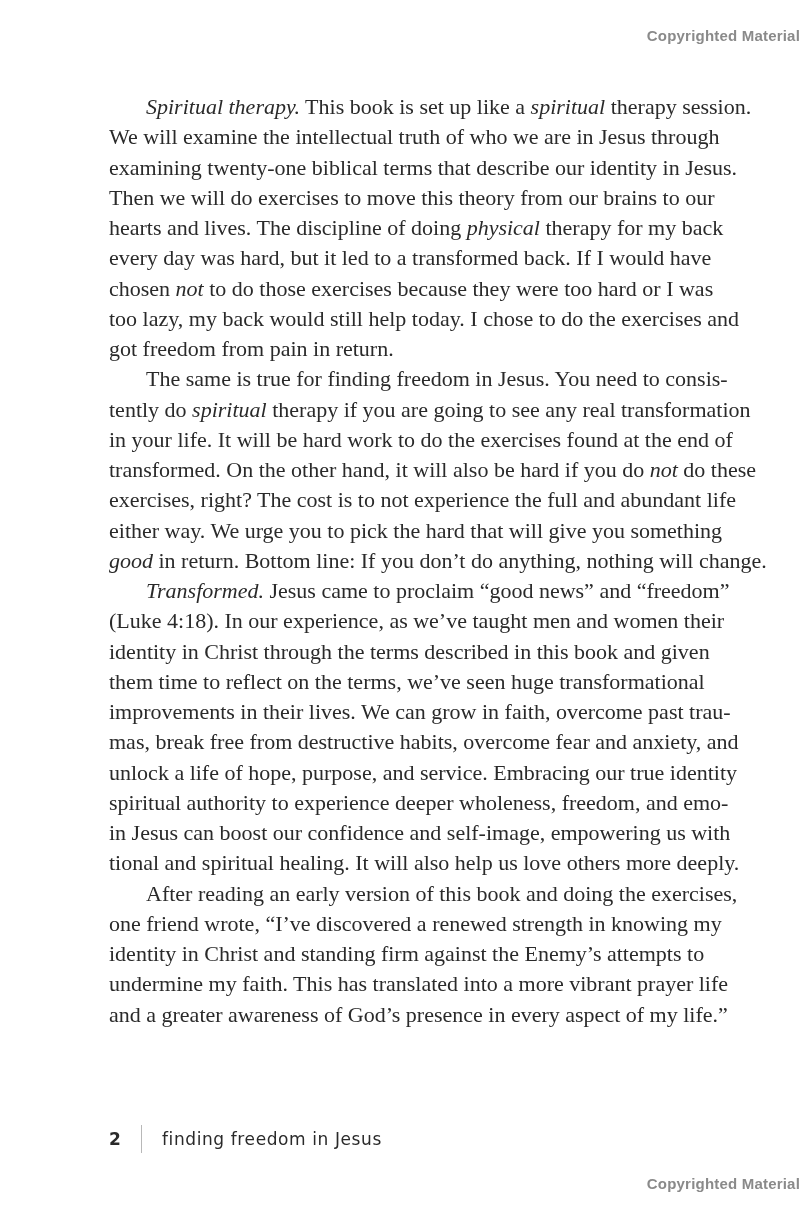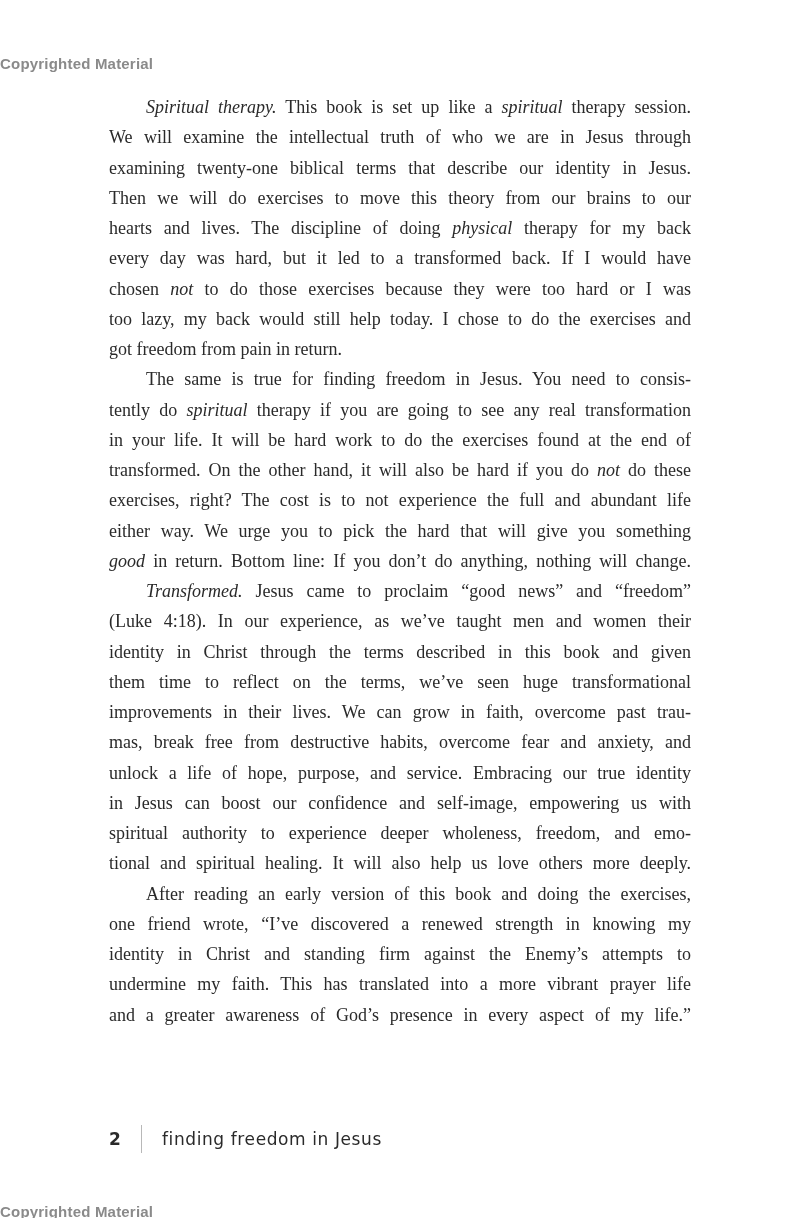--- a/index.html
+++ b/index.html
@@ -10,38 +10,37 @@
     body {
       width: 800px;
       height: 1218px;
       position: relative;
       overflow: hidden;
     }
     .watermark {
       position: absolute;
       left: 0;
       width: 800px;
-      text-align: left;
+      text-align: right;
       font-family: "Liberation Sans", sans-serif;
       font-weight: bold;
       font-size: 15px;
       color: #8a8a8a;
       letter-spacing: 0.2px;
-      margin-top: 28px;
     }
     .wm-top { top: 27px; }
     .wm-bottom { top: 1175px; }
 
     .text-block {
       position: absolute;
       left: 109px;
       top: 92px;
       width: 582px;
       font-family: "Liberation Serif", serif;
-      font-size: 18px;
+      font-size: 22px;
       color: #2a2a2a;
     }
     .line {
       height: 30.25px;
       line-height: 30.25px;
       white-space: nowrap;
       text-align: justify;
       text-align-last: justify;
       display: block;
     }
@@ -102,22 +101,22 @@
     <div class="line"><span>exercises, right? The cost is to not experience the full and abundant life</span></div>
     <div class="line"><span>either way. We urge you to pick the hard that will give you something</span></div>
     <div class="line"><i>good</i><span> in return. Bottom line: If you don’t do anything, nothing will change.</span></div>
     <div class="line indent"><i>Transformed.</i><span> Jesus came to proclaim “good news” and “freedom”</span></div>
     <div class="line"><span>(Luke 4:18). In our experience, as we’ve taught men and women their</span></div>
     <div class="line"><span>identity in Christ through the terms described in this book and given</span></div>
     <div class="line"><span>them time to reflect on the terms, we’ve seen huge transformational</span></div>
     <div class="line"><span>improvements in their lives. We can grow in faith, overcome past trau-</span></div>
     <div class="line"><span>mas, break free from destructive habits, overcome fear and anxiety, and</span></div>
     <div class="line"><span>unlock a life of hope, purpose, and service. Embracing our true identity</span></div>
+    <div class="line"><span>spiritual authority to experience deeper wholeness, freedom, and emo-</span></div>
     <div class="line"><span>in Jesus can boost our confidence and self-image, empowering us with</span></div>
-    <div class="line"><span>spiritual authority to experience deeper wholeness, freedom, and emo-</span></div>
     <div class="line"><span>tional and spiritual healing. It will also help us love others more deeply.</span></div>
     <div class="line indent"><span>After reading an early version of this book and doing the exercises,</span></div>
     <div class="line"><span>one friend wrote, “I’ve discovered a renewed strength in knowing my</span></div>
     <div class="line"><span>identity in Christ and standing firm against the Enemy’s attempts to</span></div>
     <div class="line"><span>undermine my faith. This has translated into a more vibrant prayer life</span></div>
     <div class="line"><span>and a greater awareness of God’s presence in every aspect of my life.”</span></div>
   </div>
 
 <div class="footer">
   <span class="page-number">2</span>

